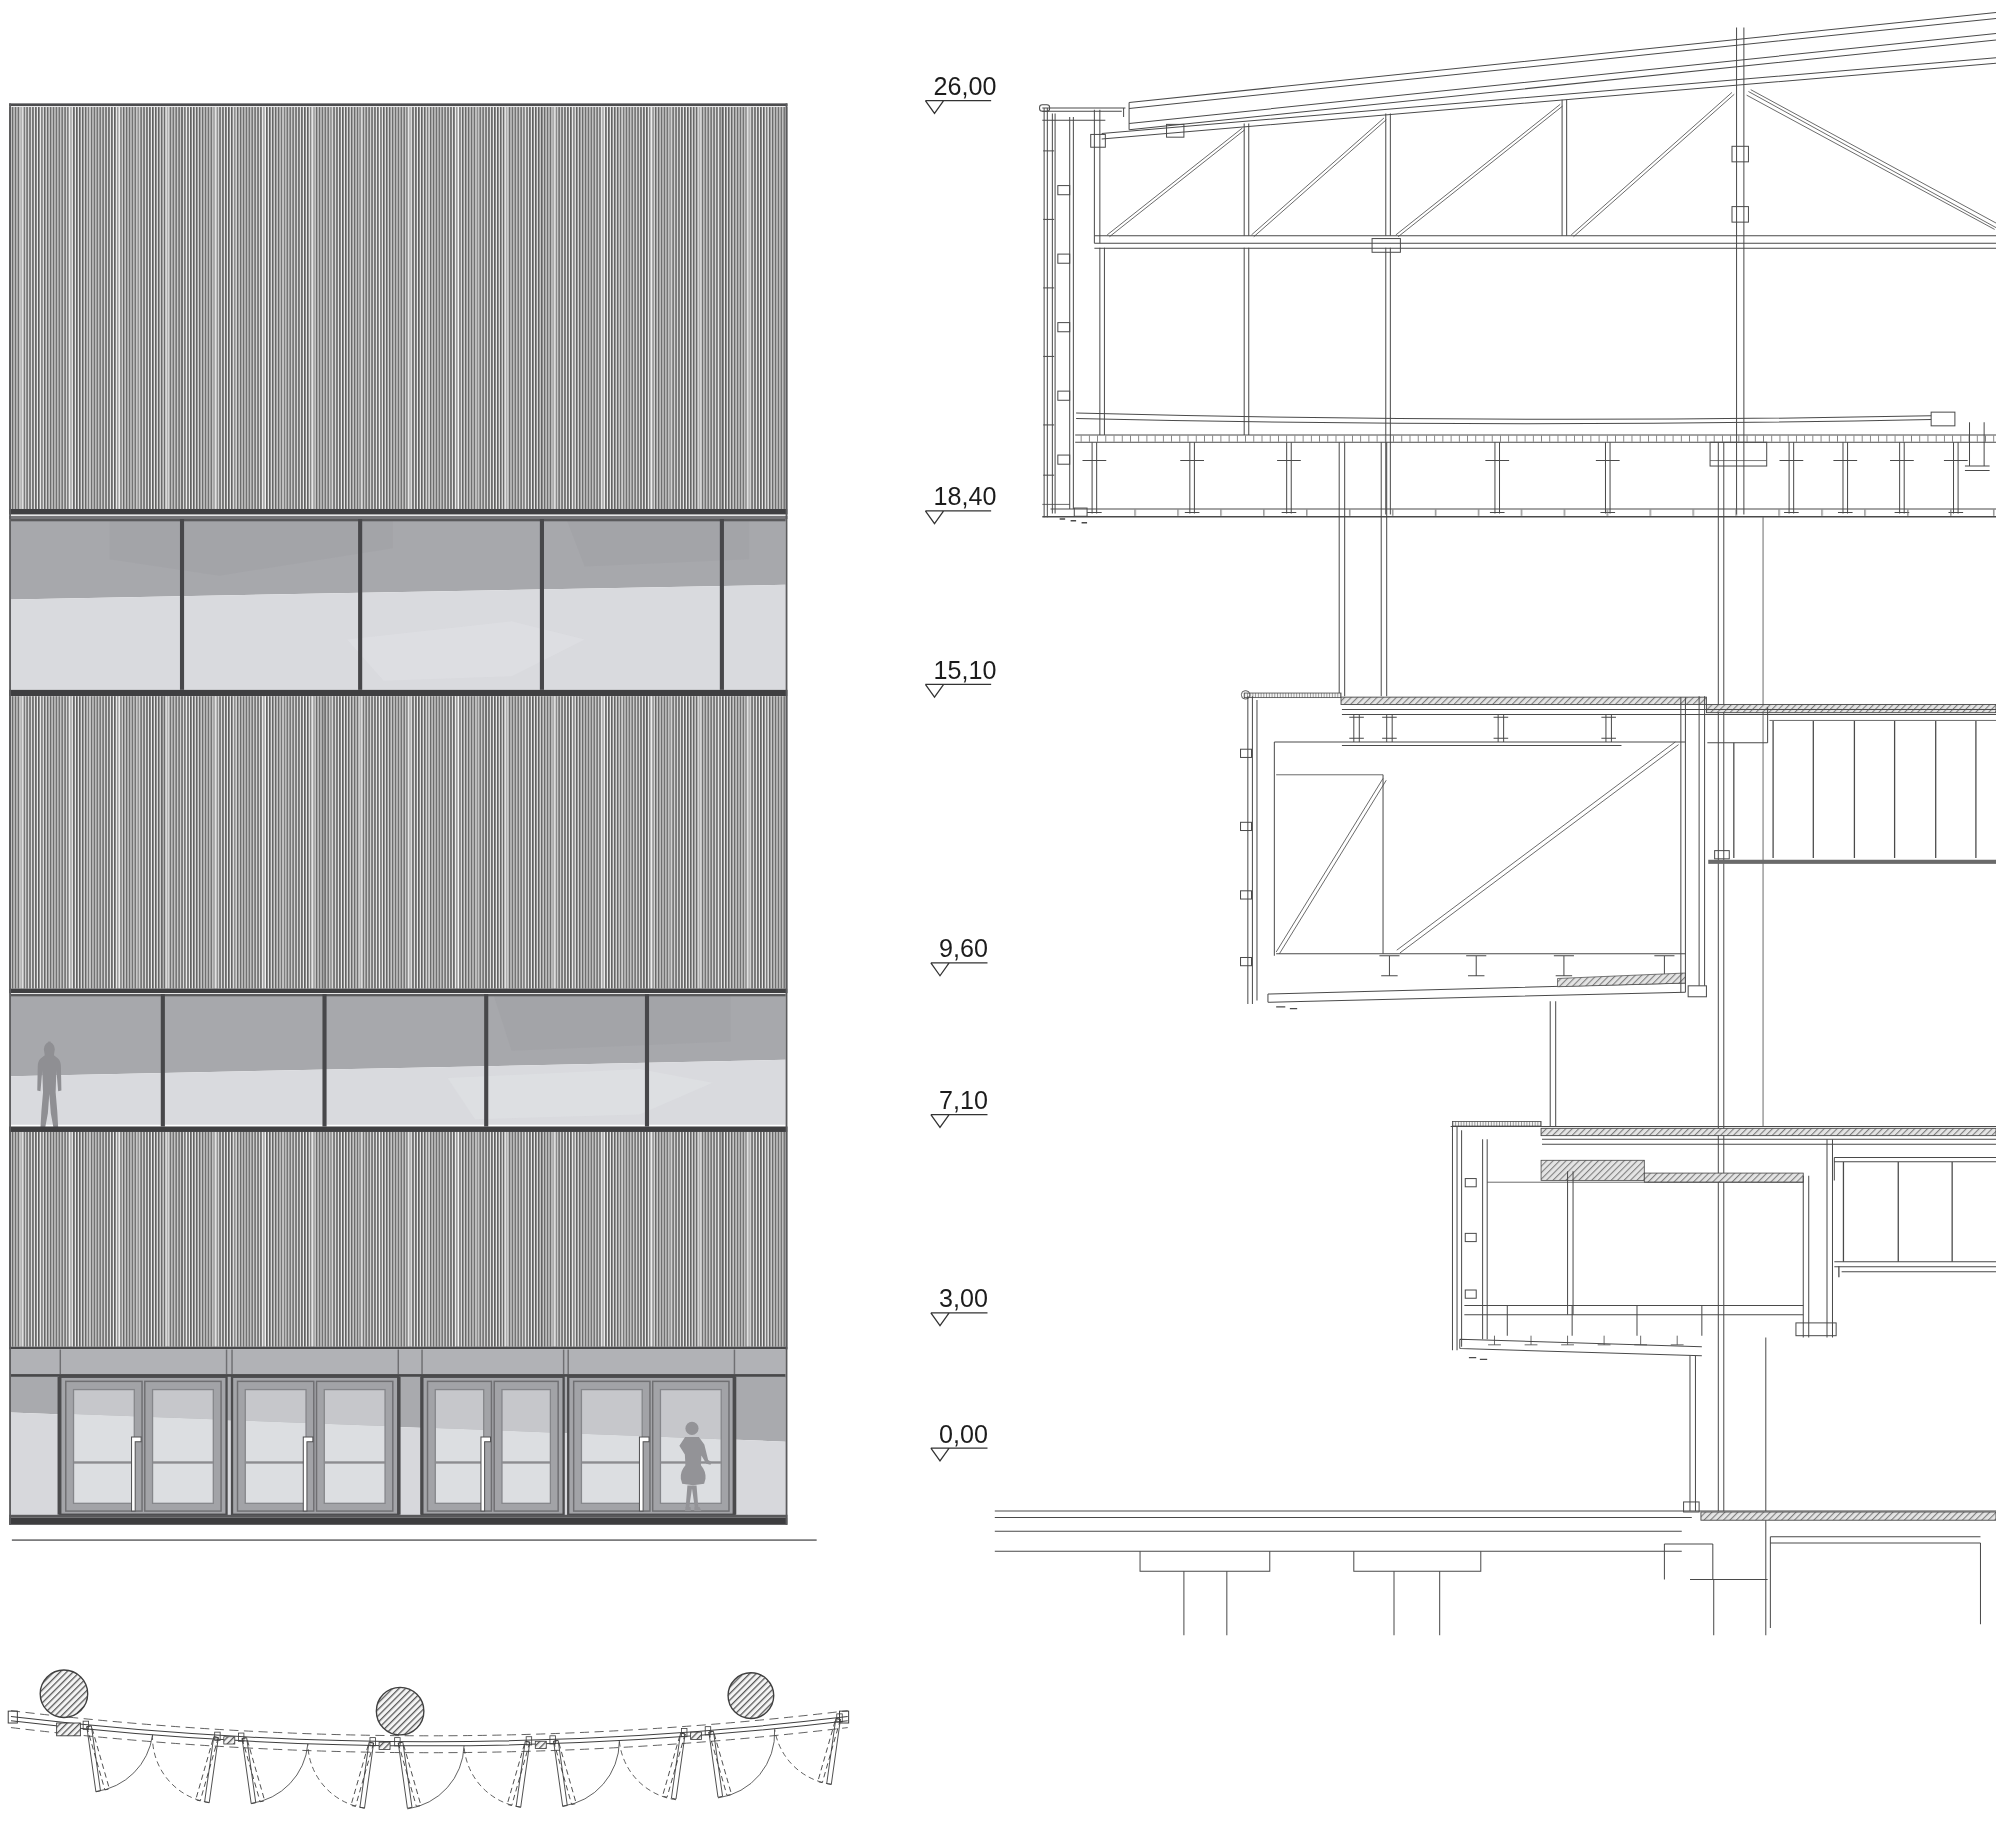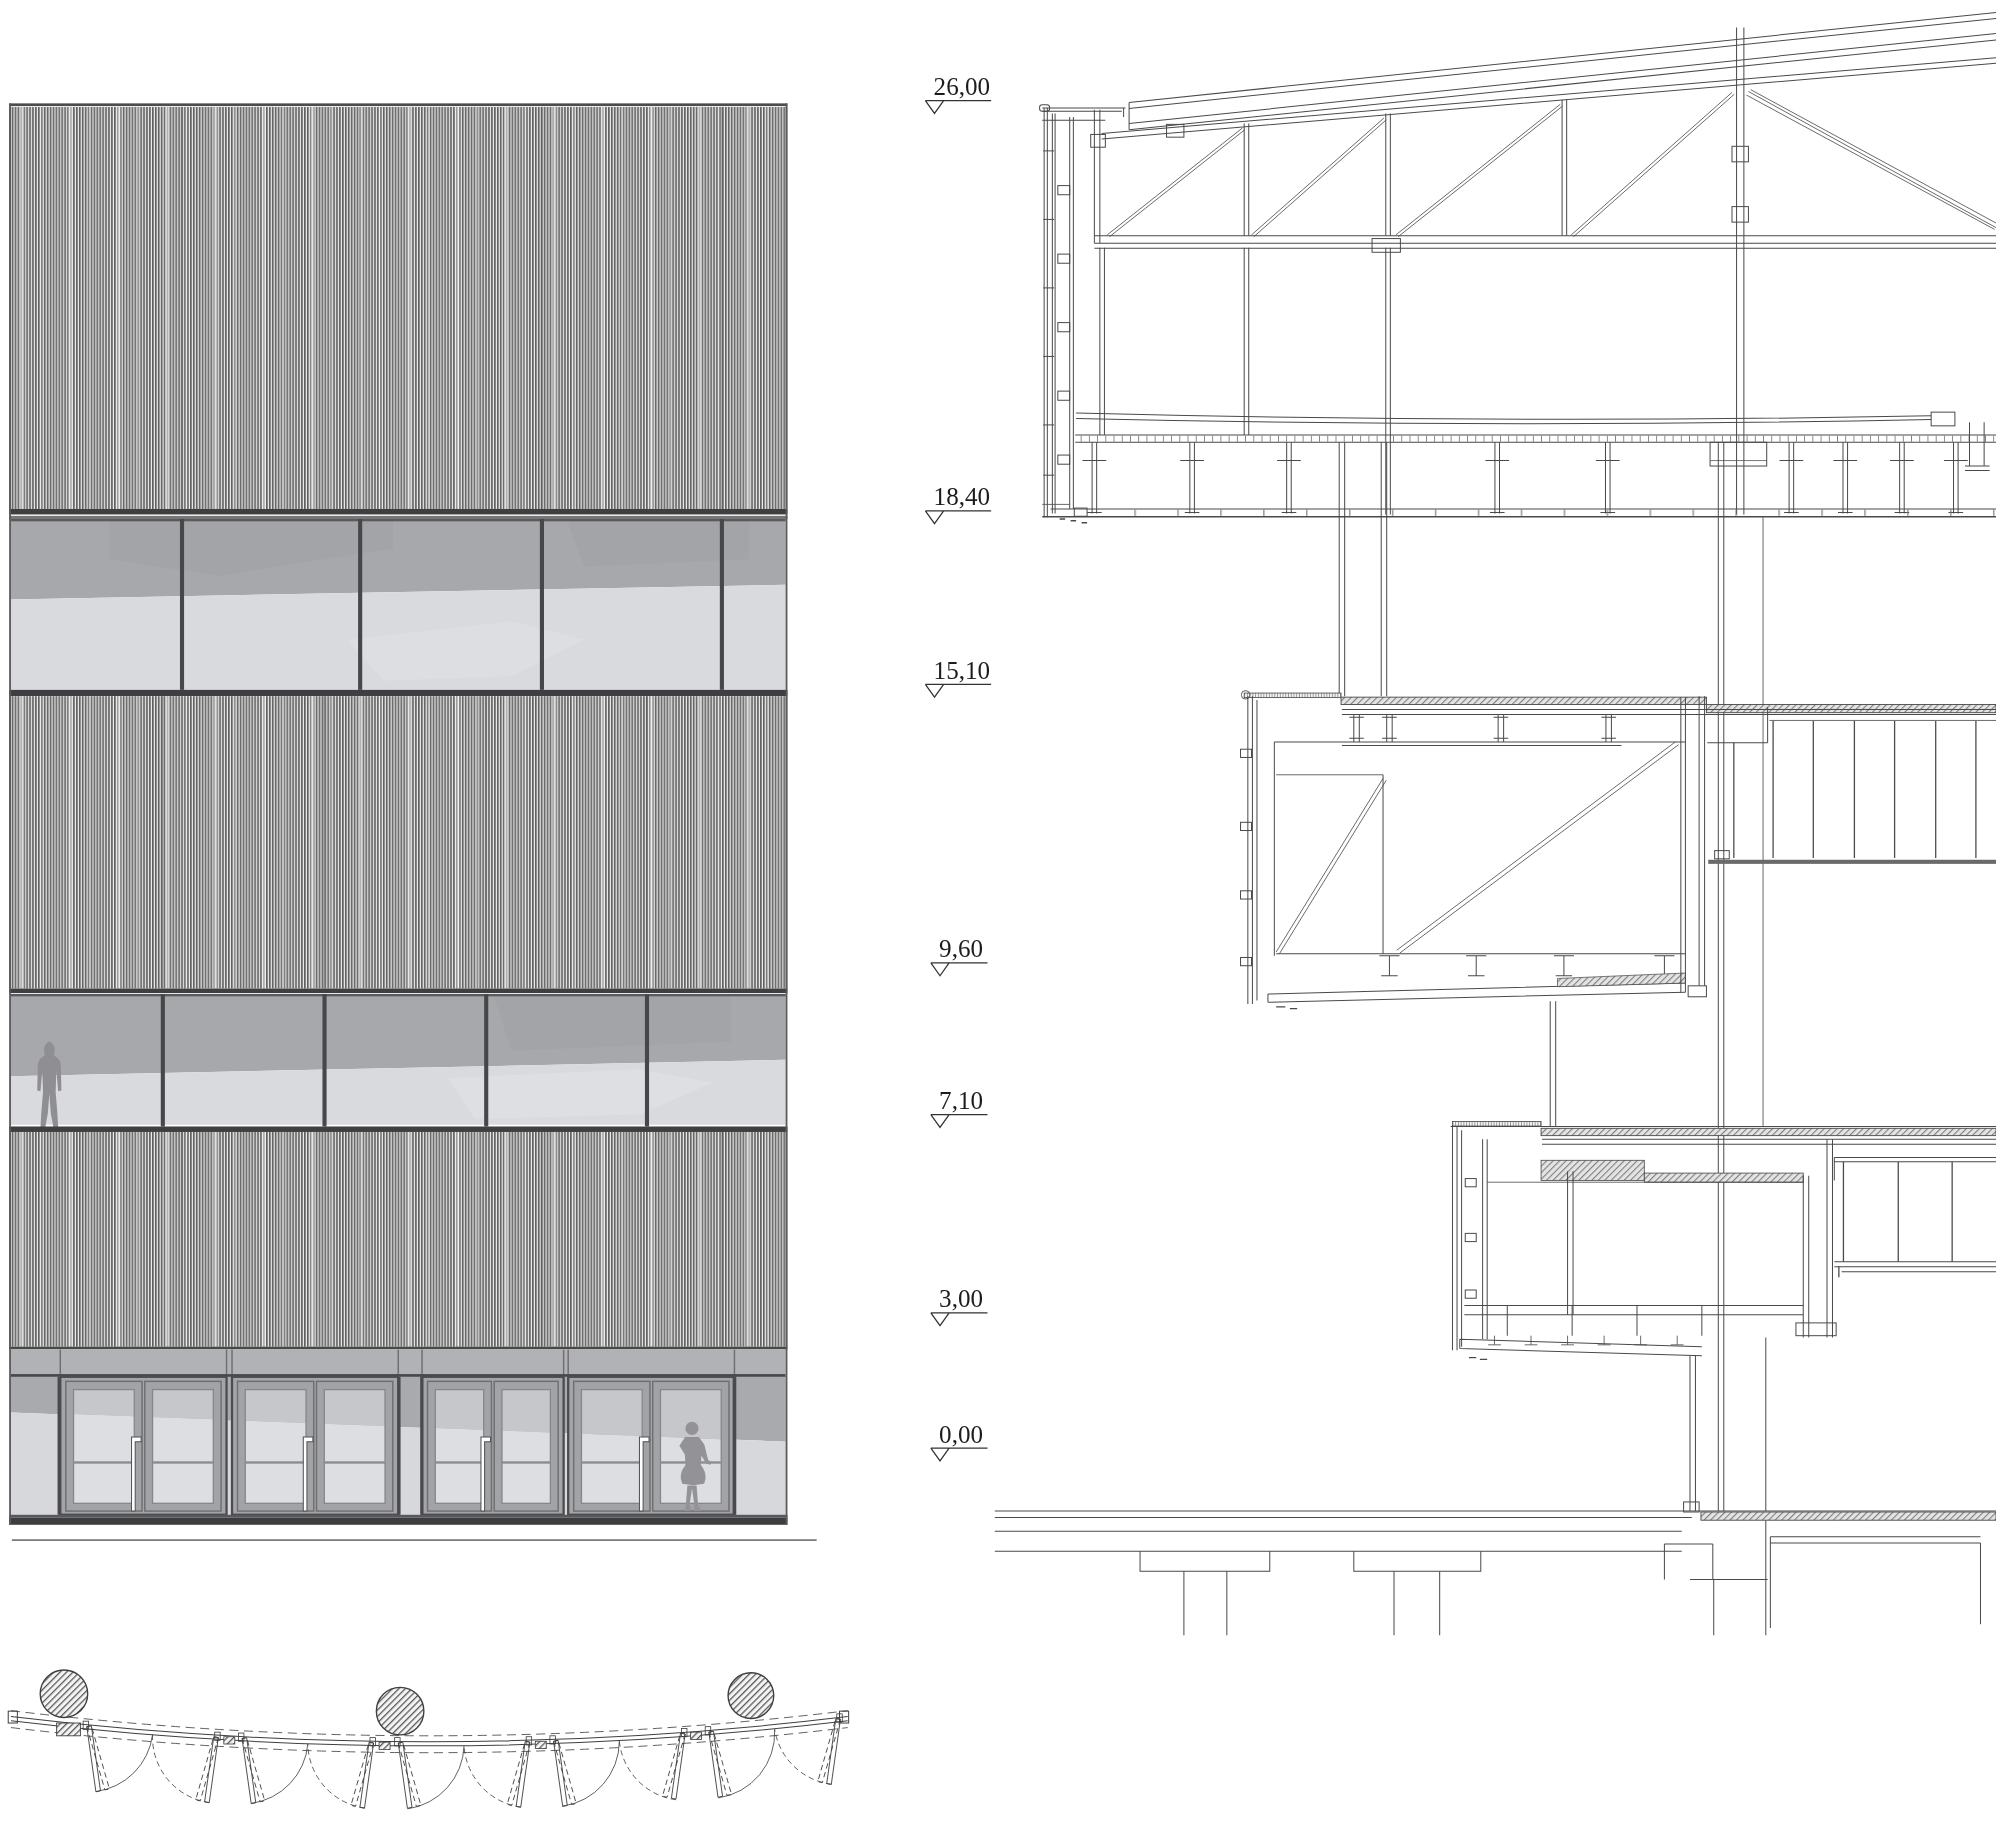--- a/index.html
+++ b/index.html
@@ -1,17 +1,17 @@
 <!DOCTYPE html>
 <html style="font-size:14.6px"><head>
 <meta charset="utf-8">
 <style>
   html,body{margin:0;padding:0;background:#ffffff;}
   #page{position:relative;width:1996px;height:1841px;background:#ffffff;overflow:hidden;
-        font-family:Liberation Serif, serif;}
+        font-family:Liberation Sans, sans-serif;}
   svg{position:absolute;left:0;top:0;}
 </style>
 </head>
 <body>
 <div id="page">
 <svg width="1996" height="1841" viewBox="0 0 2185 2015">
 <defs>
   <pattern id="clad" width="3.2" height="10" patternUnits="userSpaceOnUse">
     <rect width="3.2" height="10" fill="#ededed"></rect>
     <rect width="1.85" height="10" fill="#606060"></rect>

